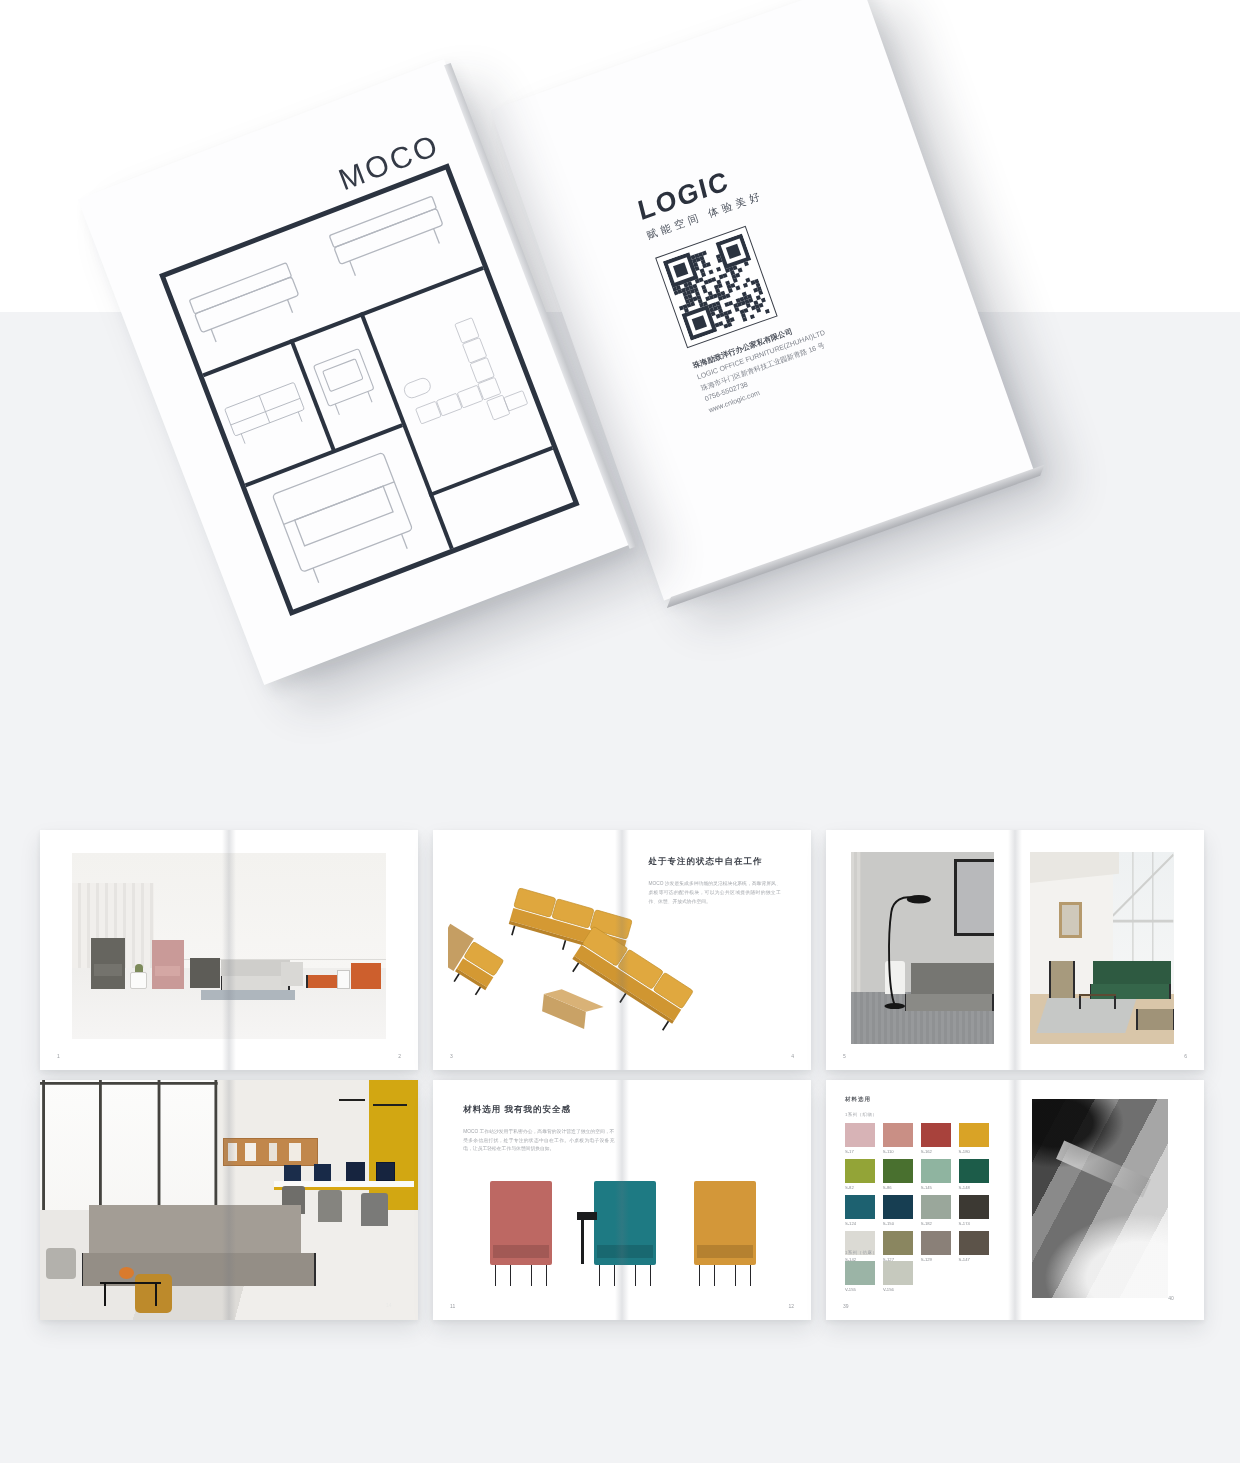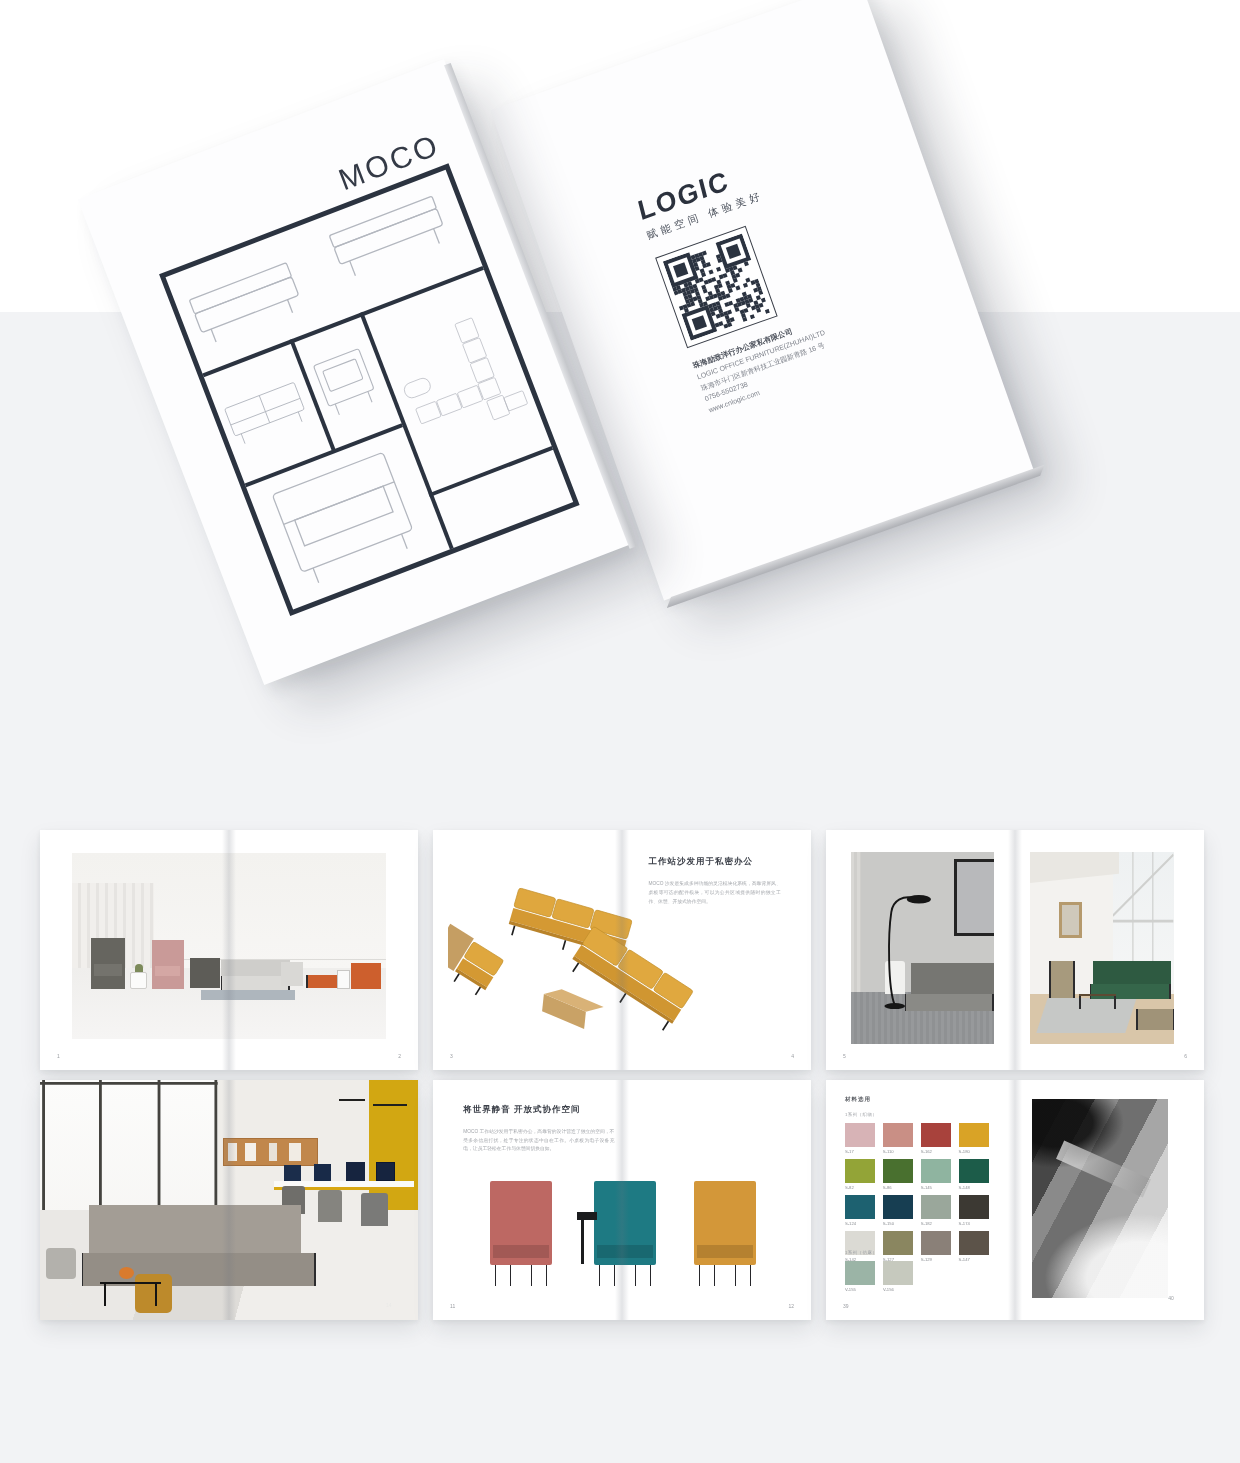--- a/index.html
+++ b/index.html
@@ -361,21 +361,21 @@
         <div class="abs leg2" style="left:74.5%;top:65.5%;width:12%;height:7%;background-color:#cd5f2d;"></div>
         <div class="abs" style="left:84.5%;top:63%;width:4%;height:10%;border:1px solid #c8c7c4;background:#fafaf9;"></div>
         <div class="abs" style="left:89%;top:59.5%;width:9.5%;height:13.5%;background:#cd5f2d;"></div>
       </div>
       <div class="gutter"></div>
       <span class="pn pn-l">1</span>
       <span class="pn pn-r">2</span>
     </div>
 
     <div class="card">
-      <div class="head-cn" style="left:57%;top:11%;width:37%;">工作站沙发用于私密办公</div>
+      <div class="head-cn" style="left:57%;top:11%;width:37%;">处于专注的状态中自在工作</div>
       <div class="body-cn" style="left:57%;top:21%;width:35%;">MOCO 沙发是集成多种功能的灵活模块化系统，高靠背屏风、桌板等可选的配件模块，可以为公共区域提供随时的独立工作、休憩、开放式协作空间。</div>
       <svg class="abs" style="left:4%;top:16%;width:70%;height:80%;" viewBox="0 0 400 270">
         <g transform="rotate(6 200 135)">
           <polygon points="150,186 216,206 216,232 150,212" fill="#C9A266"></polygon>
           <polygon points="150,186 176,176 242,196 216,206" fill="#D9B277"></polygon>
           <g transform="translate(96,30) rotate(10)">
             <rect x="0" y="0" width="58" height="30" rx="4" fill="#DFA73E" stroke="#c28f2c" stroke-width="1"></rect>
             <rect x="60" y="0" width="58" height="30" rx="4" fill="#DFA73E" stroke="#c28f2c" stroke-width="1"></rect>
             <rect x="120" y="0" width="58" height="30" rx="4" fill="#DFA73E" stroke="#c28f2c" stroke-width="1"></rect>
             <rect x="0" y="32" width="178" height="20" fill="#D49933"></rect>
@@ -487,21 +487,21 @@
         <div class="abs" style="left:17%;bottom:6%;width:1.5px;height:9.5%;background:#141414;"></div>
         <div class="abs" style="left:30.5%;bottom:6%;width:1.5px;height:9.5%;background:#141414;"></div>
         <div class="abs" style="left:21%;bottom:17%;width:4%;height:5%;background:#d97b2e;border-radius:50%;"></div>
         <span class="pn" style="left:7%;bottom:5%;color:#e9e9e7;">13</span>
         <span class="pn" style="right:7%;bottom:5%;color:#e9e9e7;">14</span>
       </div>
       <div class="gutter"></div>
     </div>
 
     <div class="card">
-      <div class="head-cn" style="left:8%;top:10%;width:44%;">将世界静音 开放式协作空间</div>
+      <div class="head-cn" style="left:8%;top:10%;width:44%;">材料选用 我有我的安全感</div>
       <div class="body-cn" style="left:8%;top:20%;width:40%;">MOCO 工作站沙发用于私密办公，高靠背的设计营造了独立的空间，不受多余信息打扰，处于专注的状态中自在工作。小桌板为电子设备充电，让员工轻松在工作与休憩间切换自如。</div>
       <div class="chair" style="left:15%;top:42%;">
         <div class="shell" style="background: rgb(189, 104, 99);"></div>
         <div class="seat"></div>
         <div class="lg" style="left:8%;"></div>
           <div class="lg" style="left:32%;"></div>
         <div class="lg" style="left:66%;"></div>
           <div class="lg" style="left:90%;"></div>
       </div>
       <div class="chair" style="left:42.5%;top:42%;">

